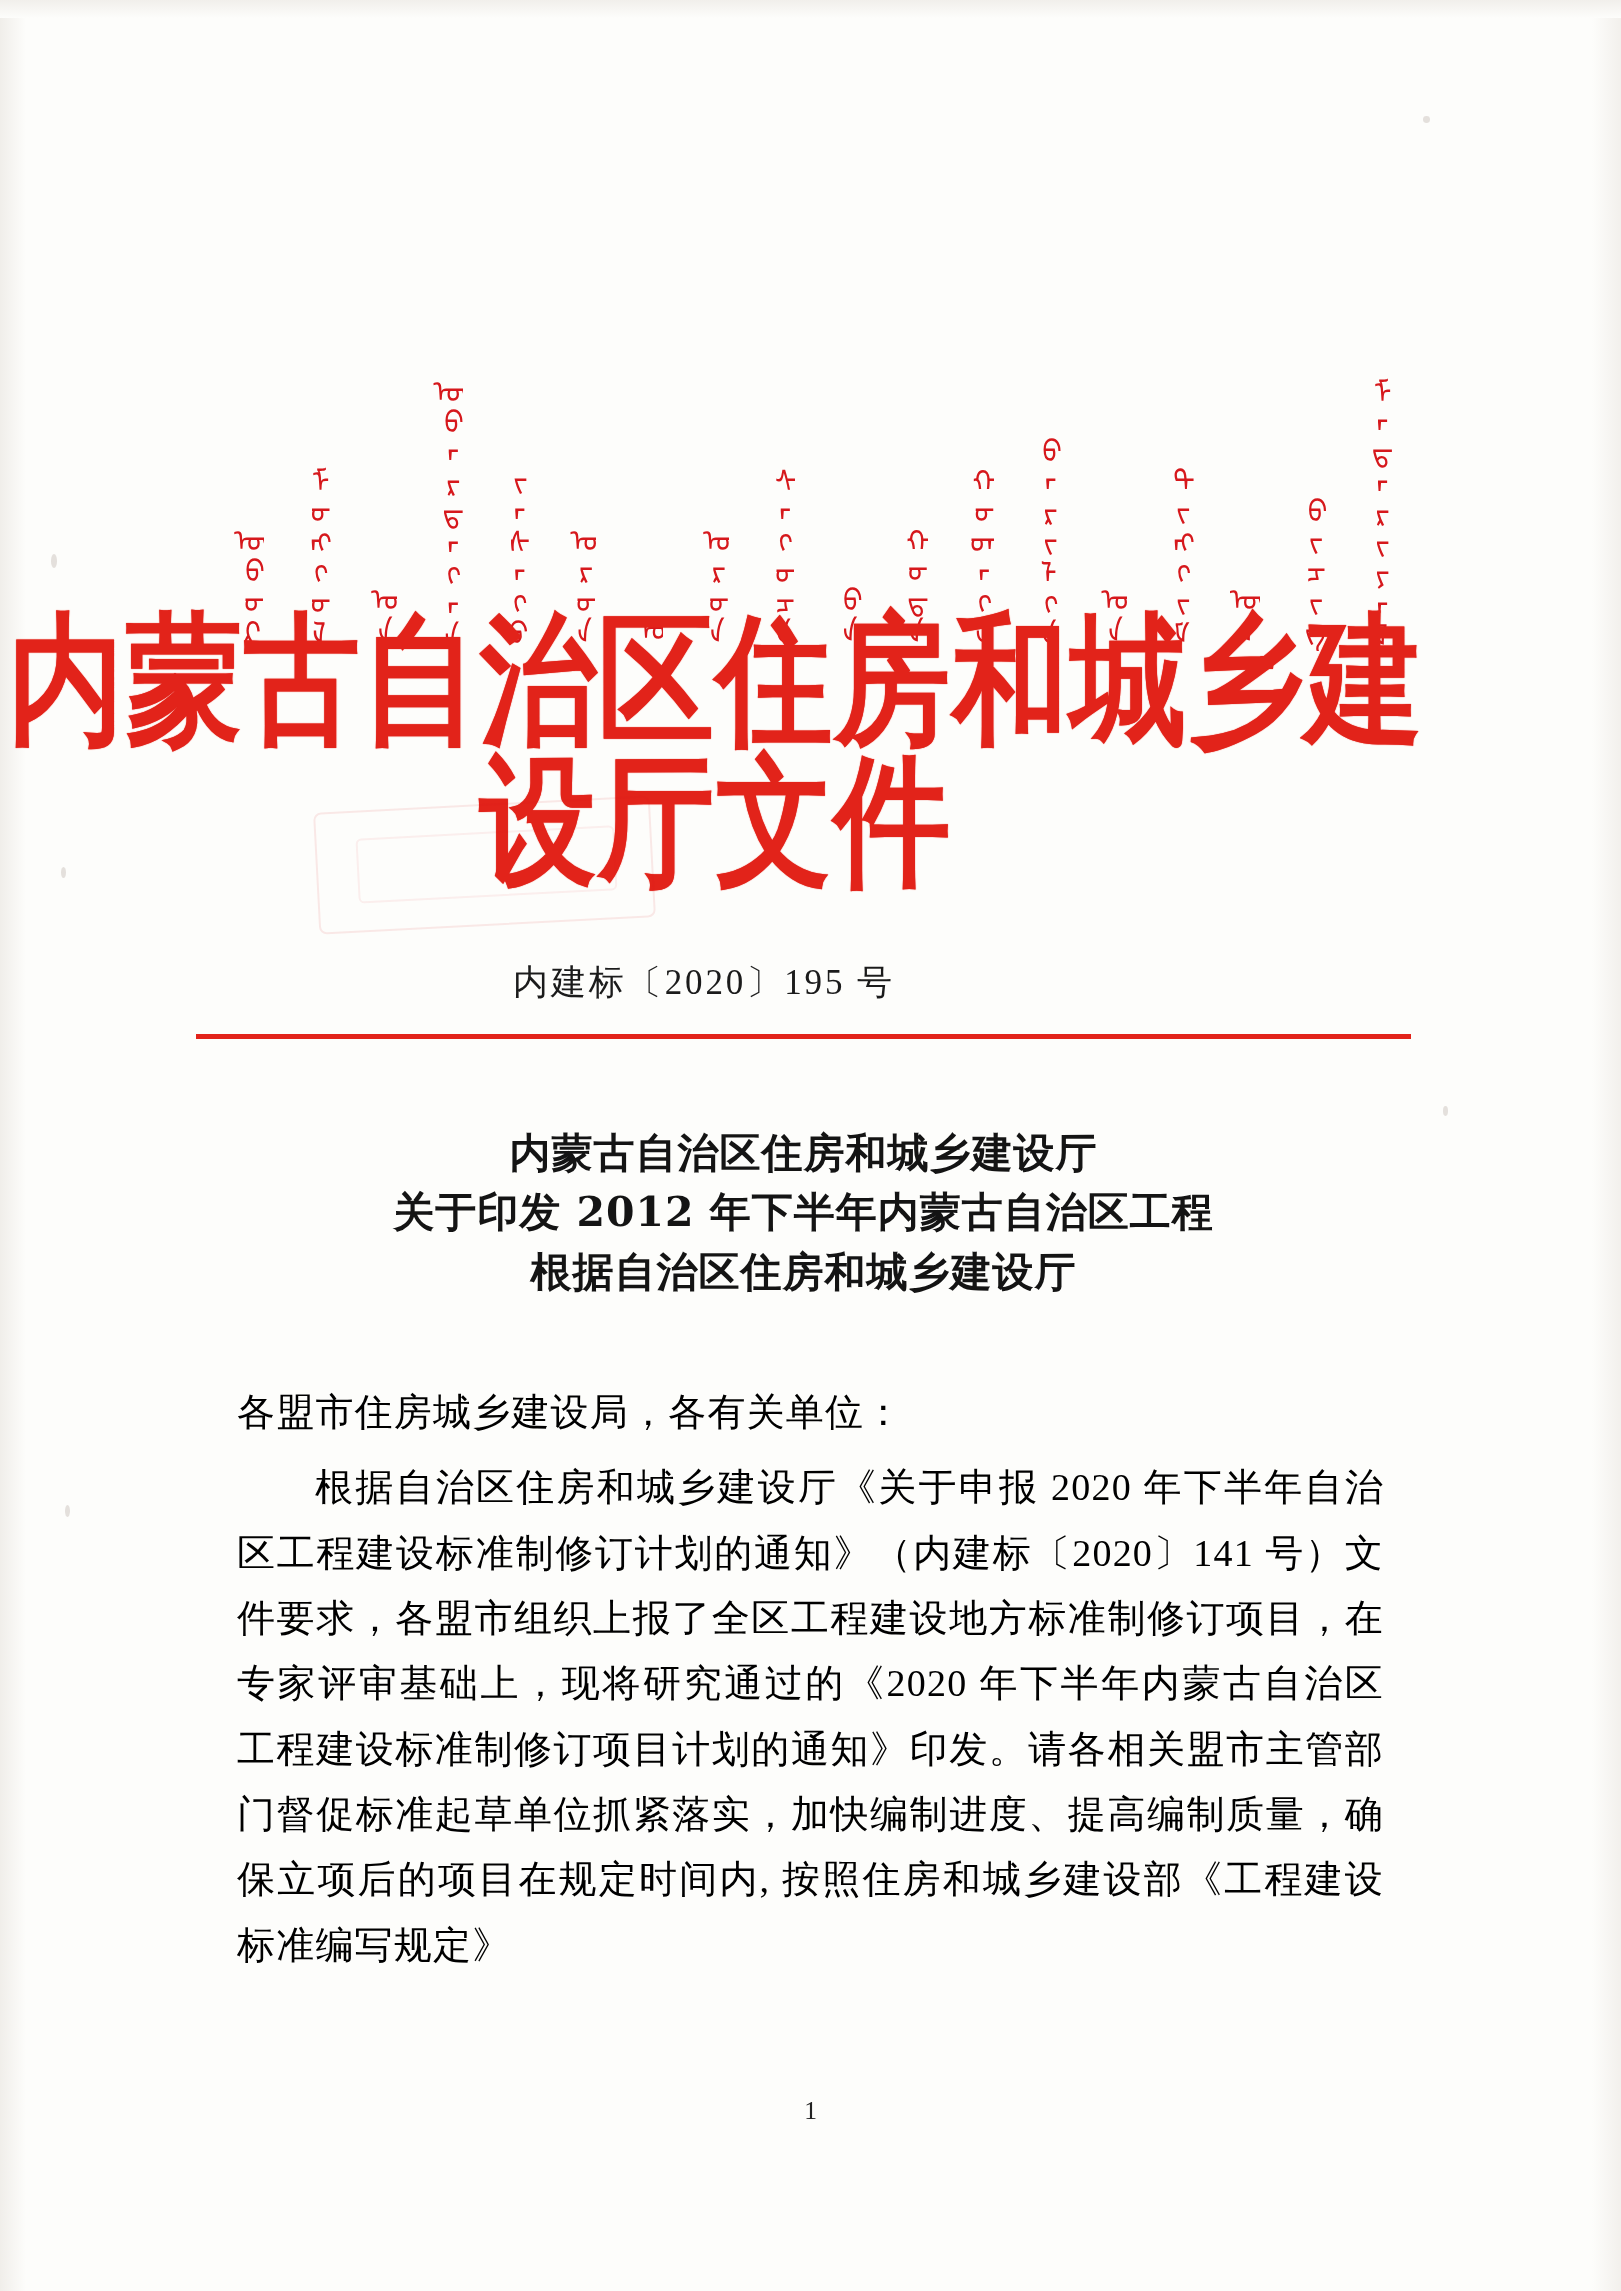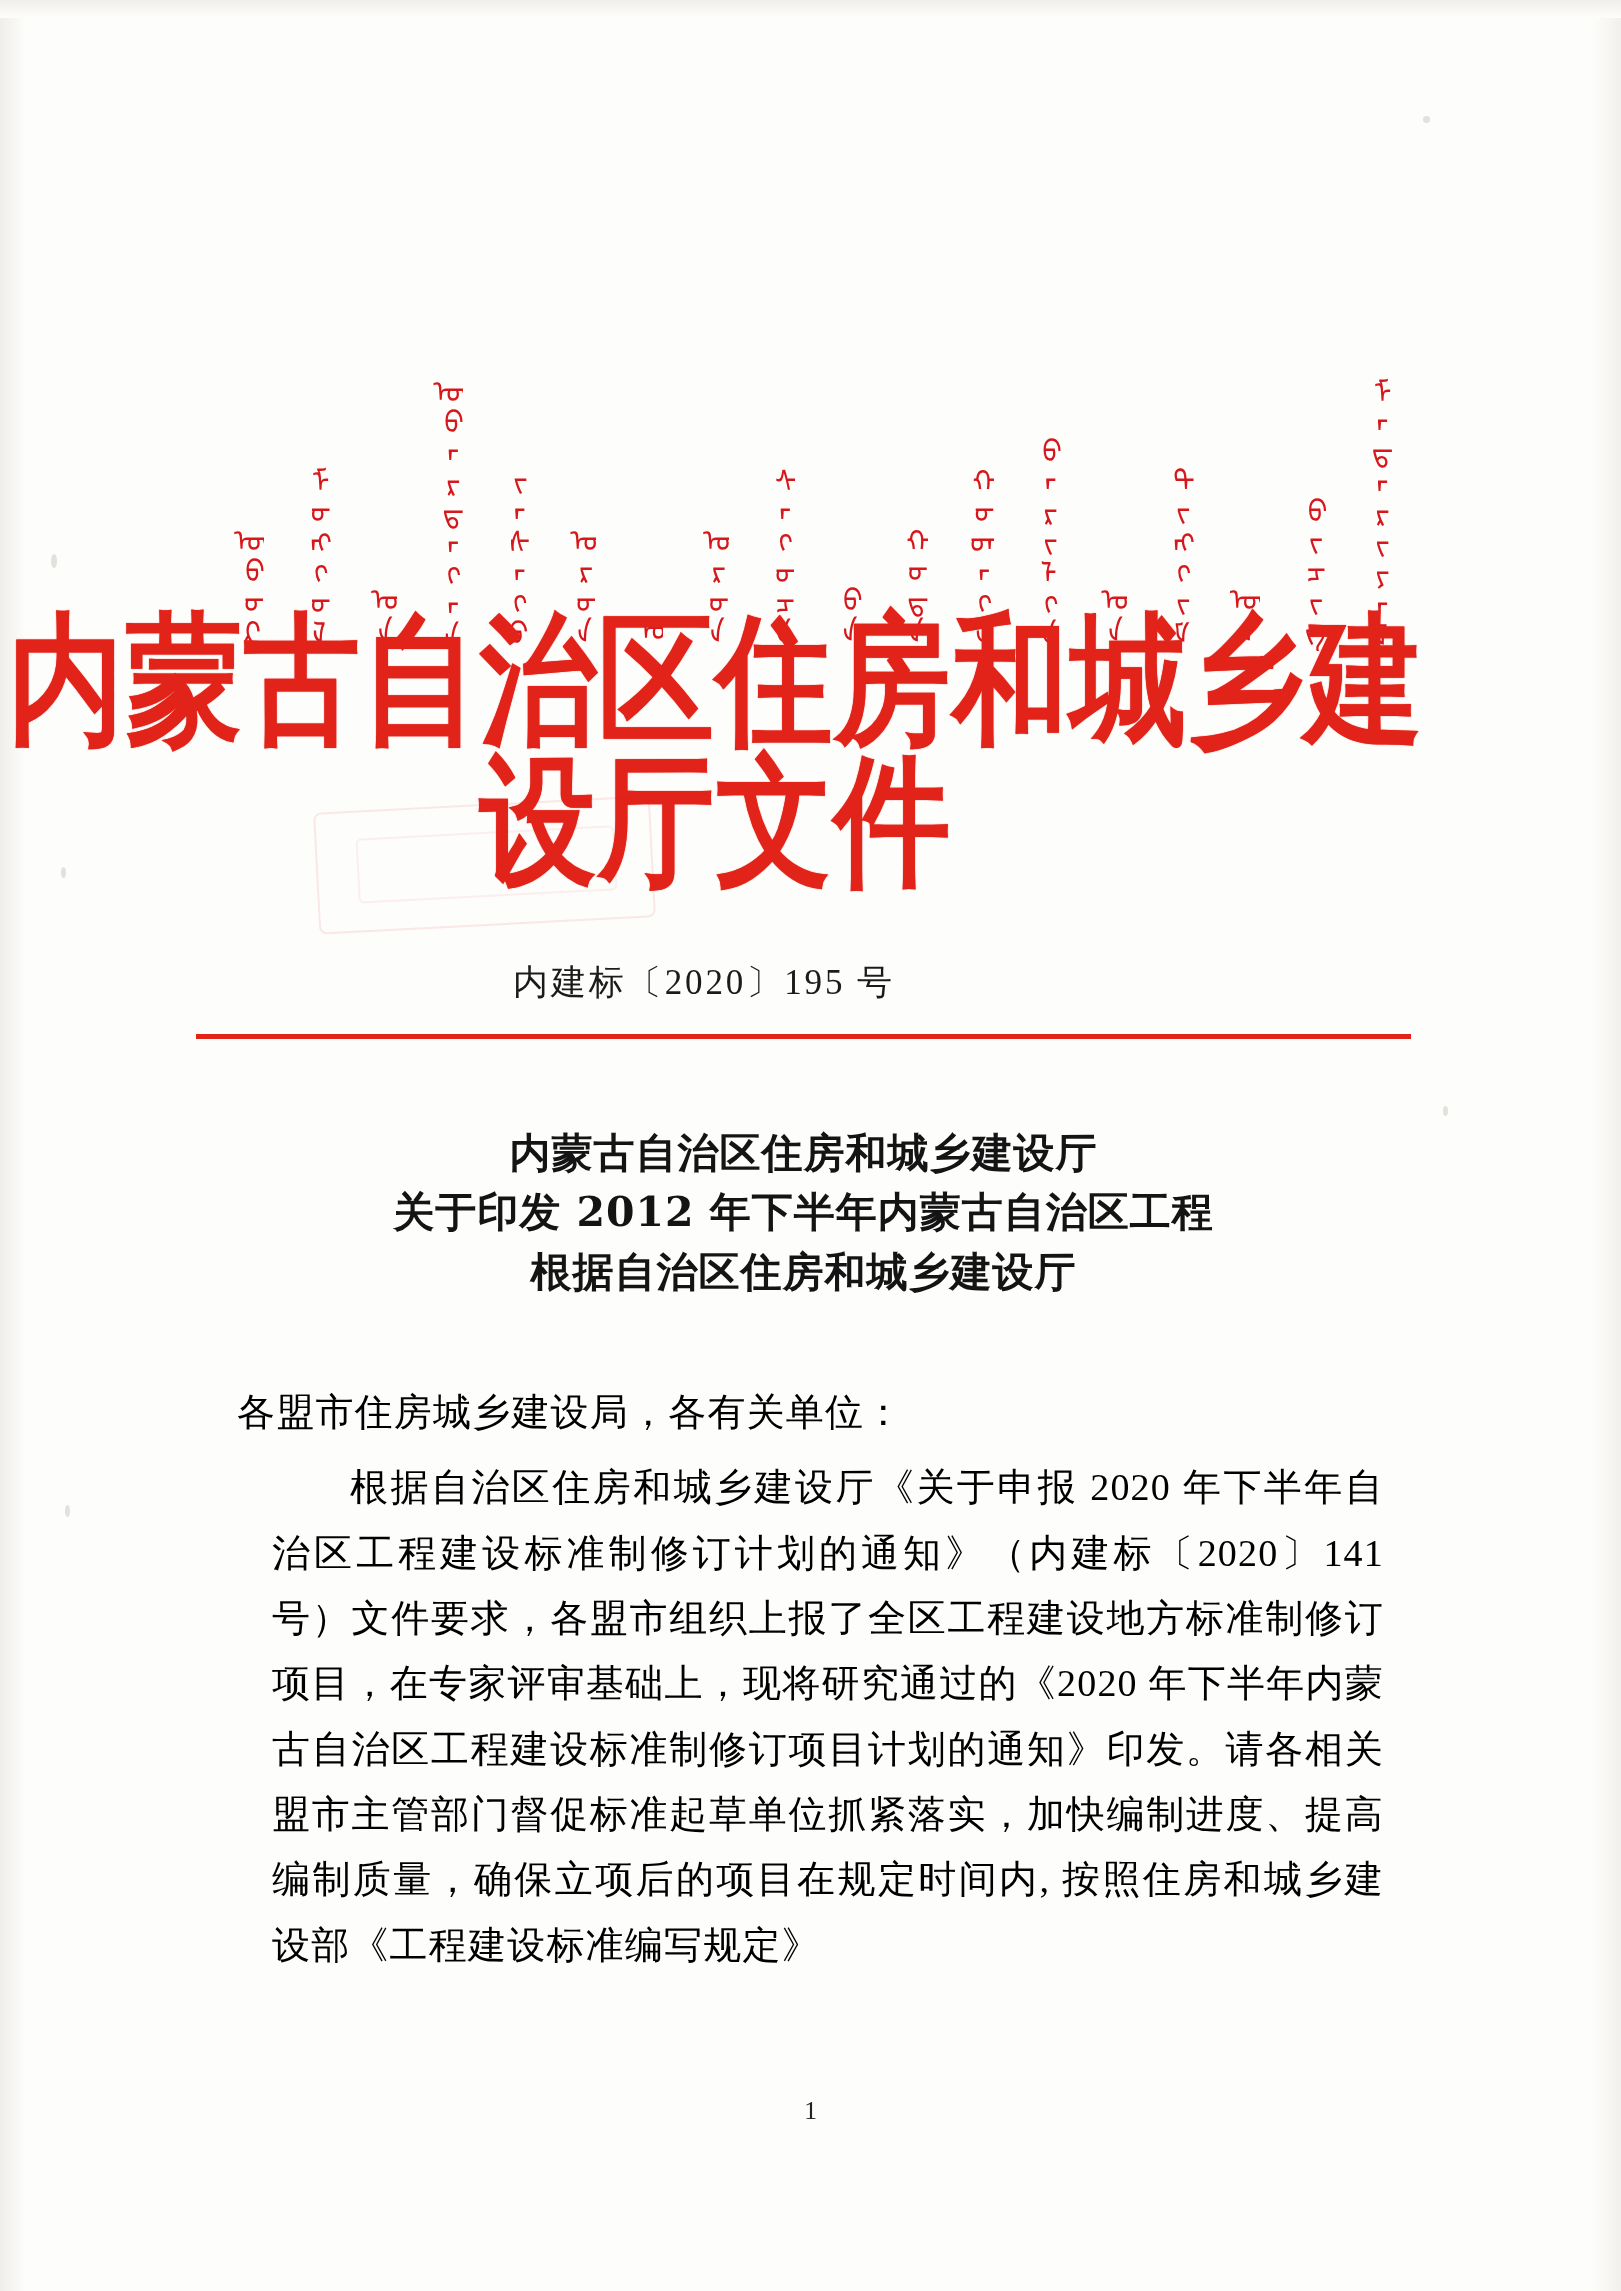--- a/index.html
+++ b/index.html
@@ -164,21 +164,20 @@
     letter-spacing: 1.2px;
   }
   .salutation {
     display: block;
     margin-bottom: 9.8px;
   }
   .para {
     display: block;
     text-indent: 78px;
     text-align: justify;
-    margin-left: 35px;
   }
 
   
   .page-number {
     position: absolute;
     left: 0;
     top: 2096px;
     width: 1621px;
     text-align: center;
     font-family: "Liberation Serif", serif;

